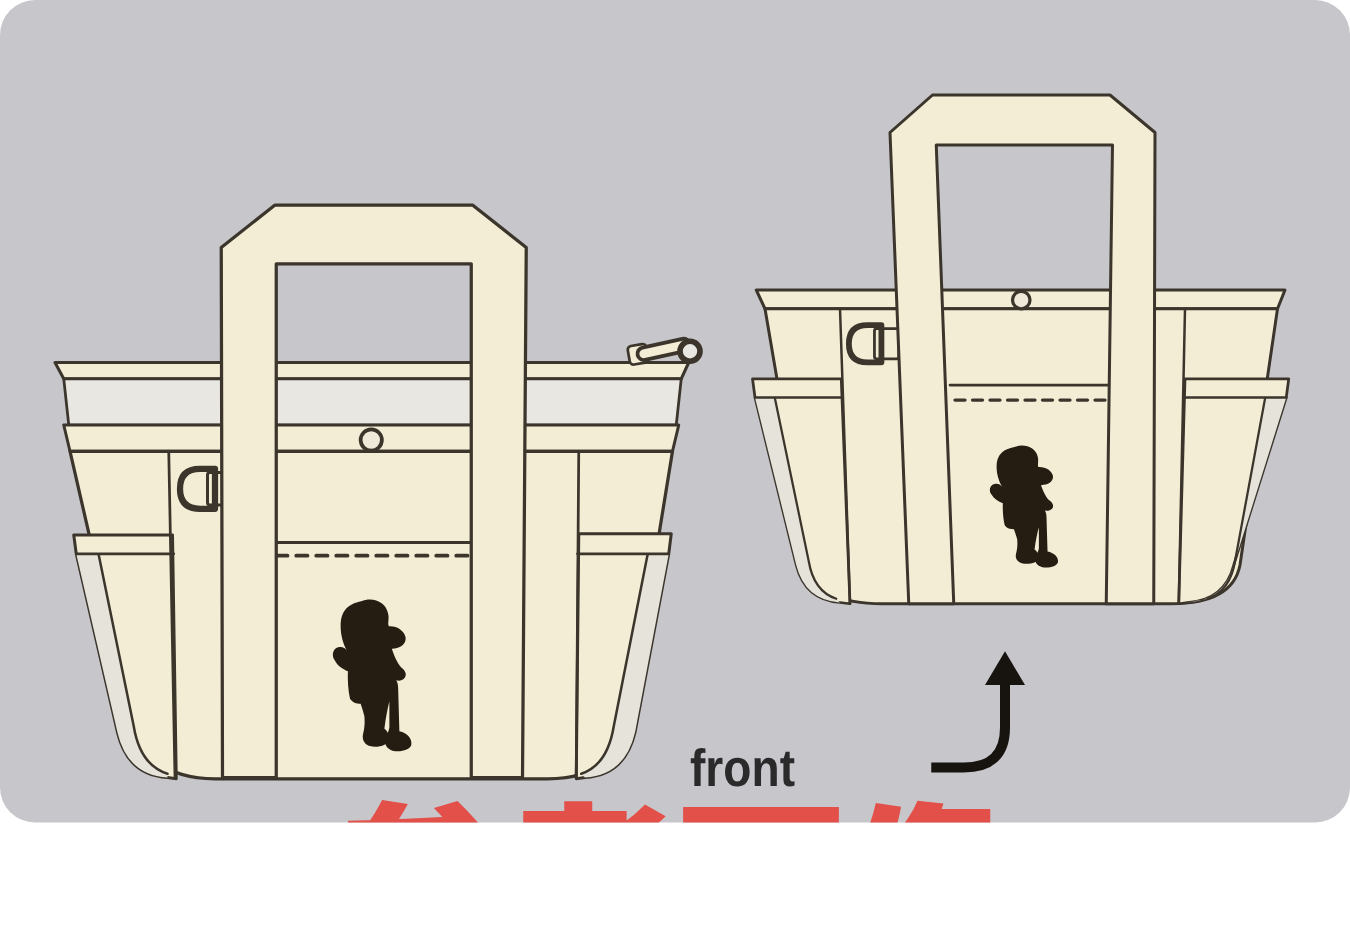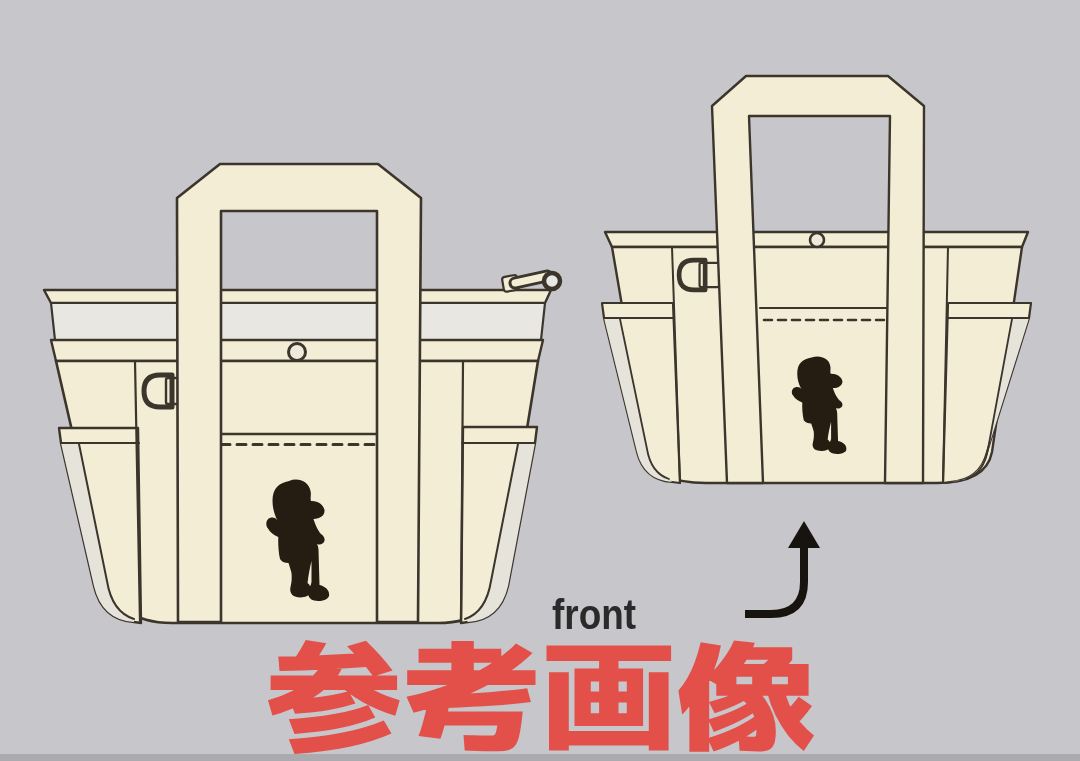--- a/index.html
+++ b/index.html
@@ -1,17 +1,17 @@
 <!DOCTYPE html>
 <html><head>
 <meta charset="utf-8">
 <style>
   html,body{margin:0;padding:0;}
-  .stage{position:relative;width:1080px;height:761px;overflow:hidden;
-         font-family:"Liberation Sans",sans-serif;}
+  .stage{position:relative;width:1080px;height:658px;overflow:hidden;
+         font-family:"Liberation Sans",sans-serif;border-radius:28px;}
   .scene-svg{position:absolute;left:0;top:0;}
   .sr-only{position:absolute;width:1px;height:1px;overflow:hidden;
            clip:rect(0 0 0 0);white-space:nowrap;}
   .front-label{font-family:"Liberation Sans",sans-serif;font-weight:bold;}
 </style>
 </head>
 <body>
 
 <div class="stage">
 <svg class="scene-svg" width="1080" height="761" viewBox="0 0 1080 761" aria-label="Product reference illustration of a canvas tote bag shown from two angles">

